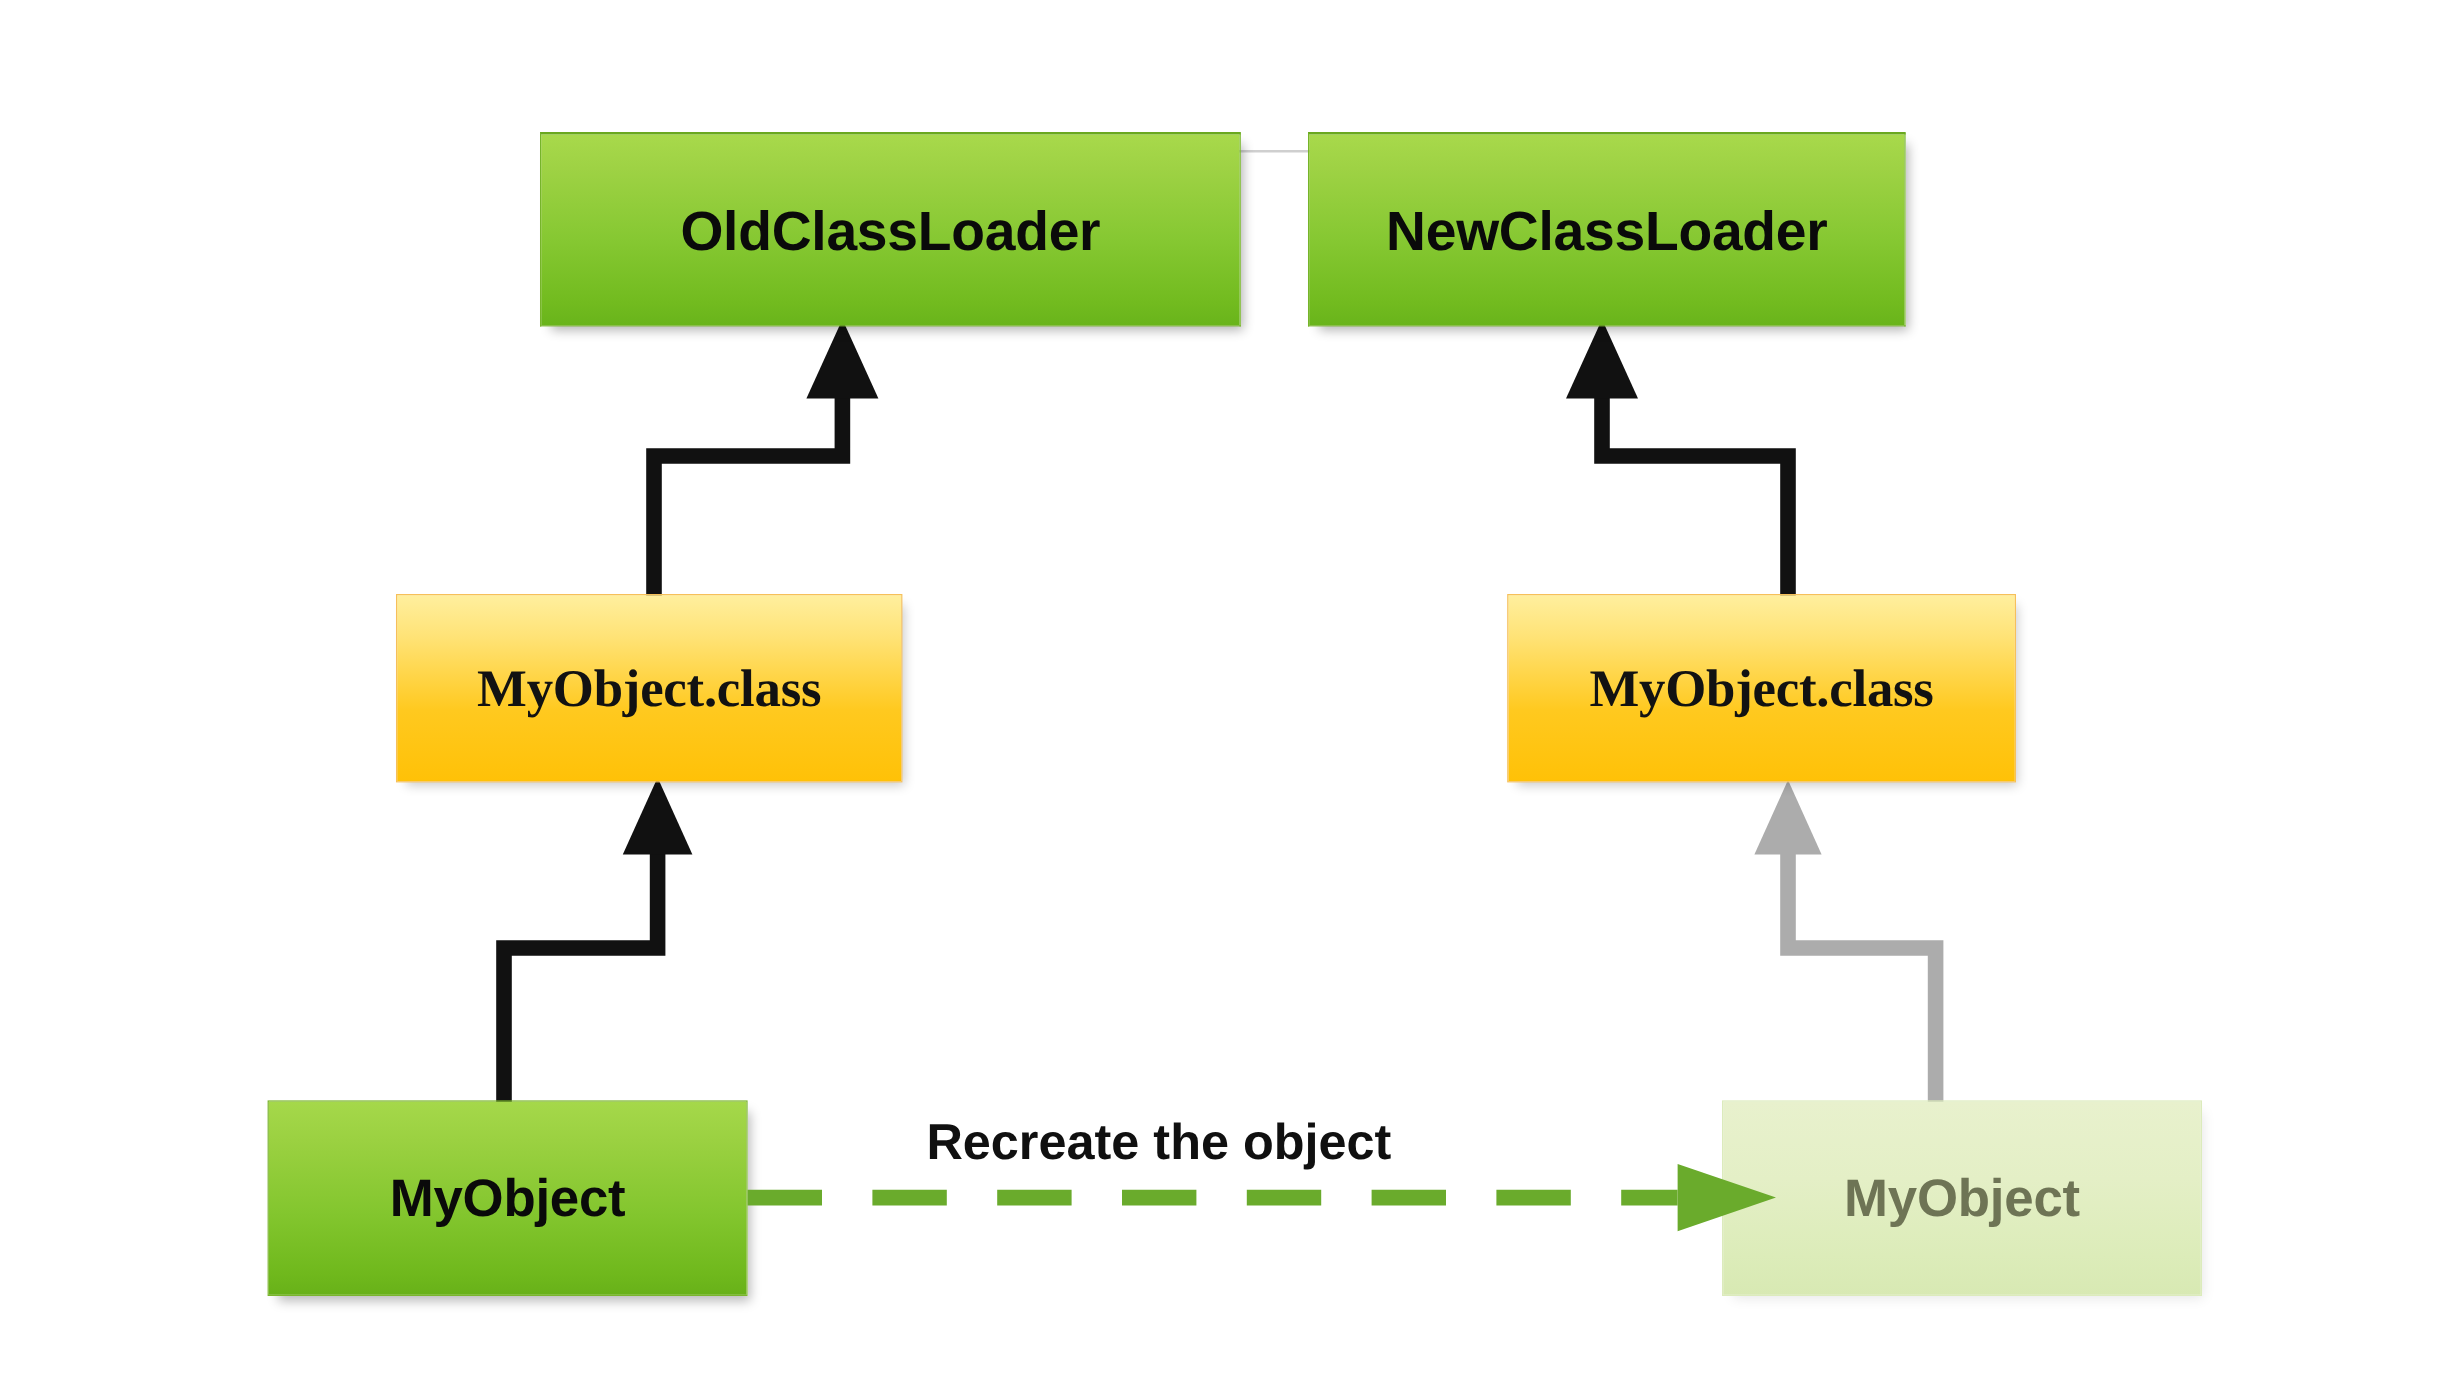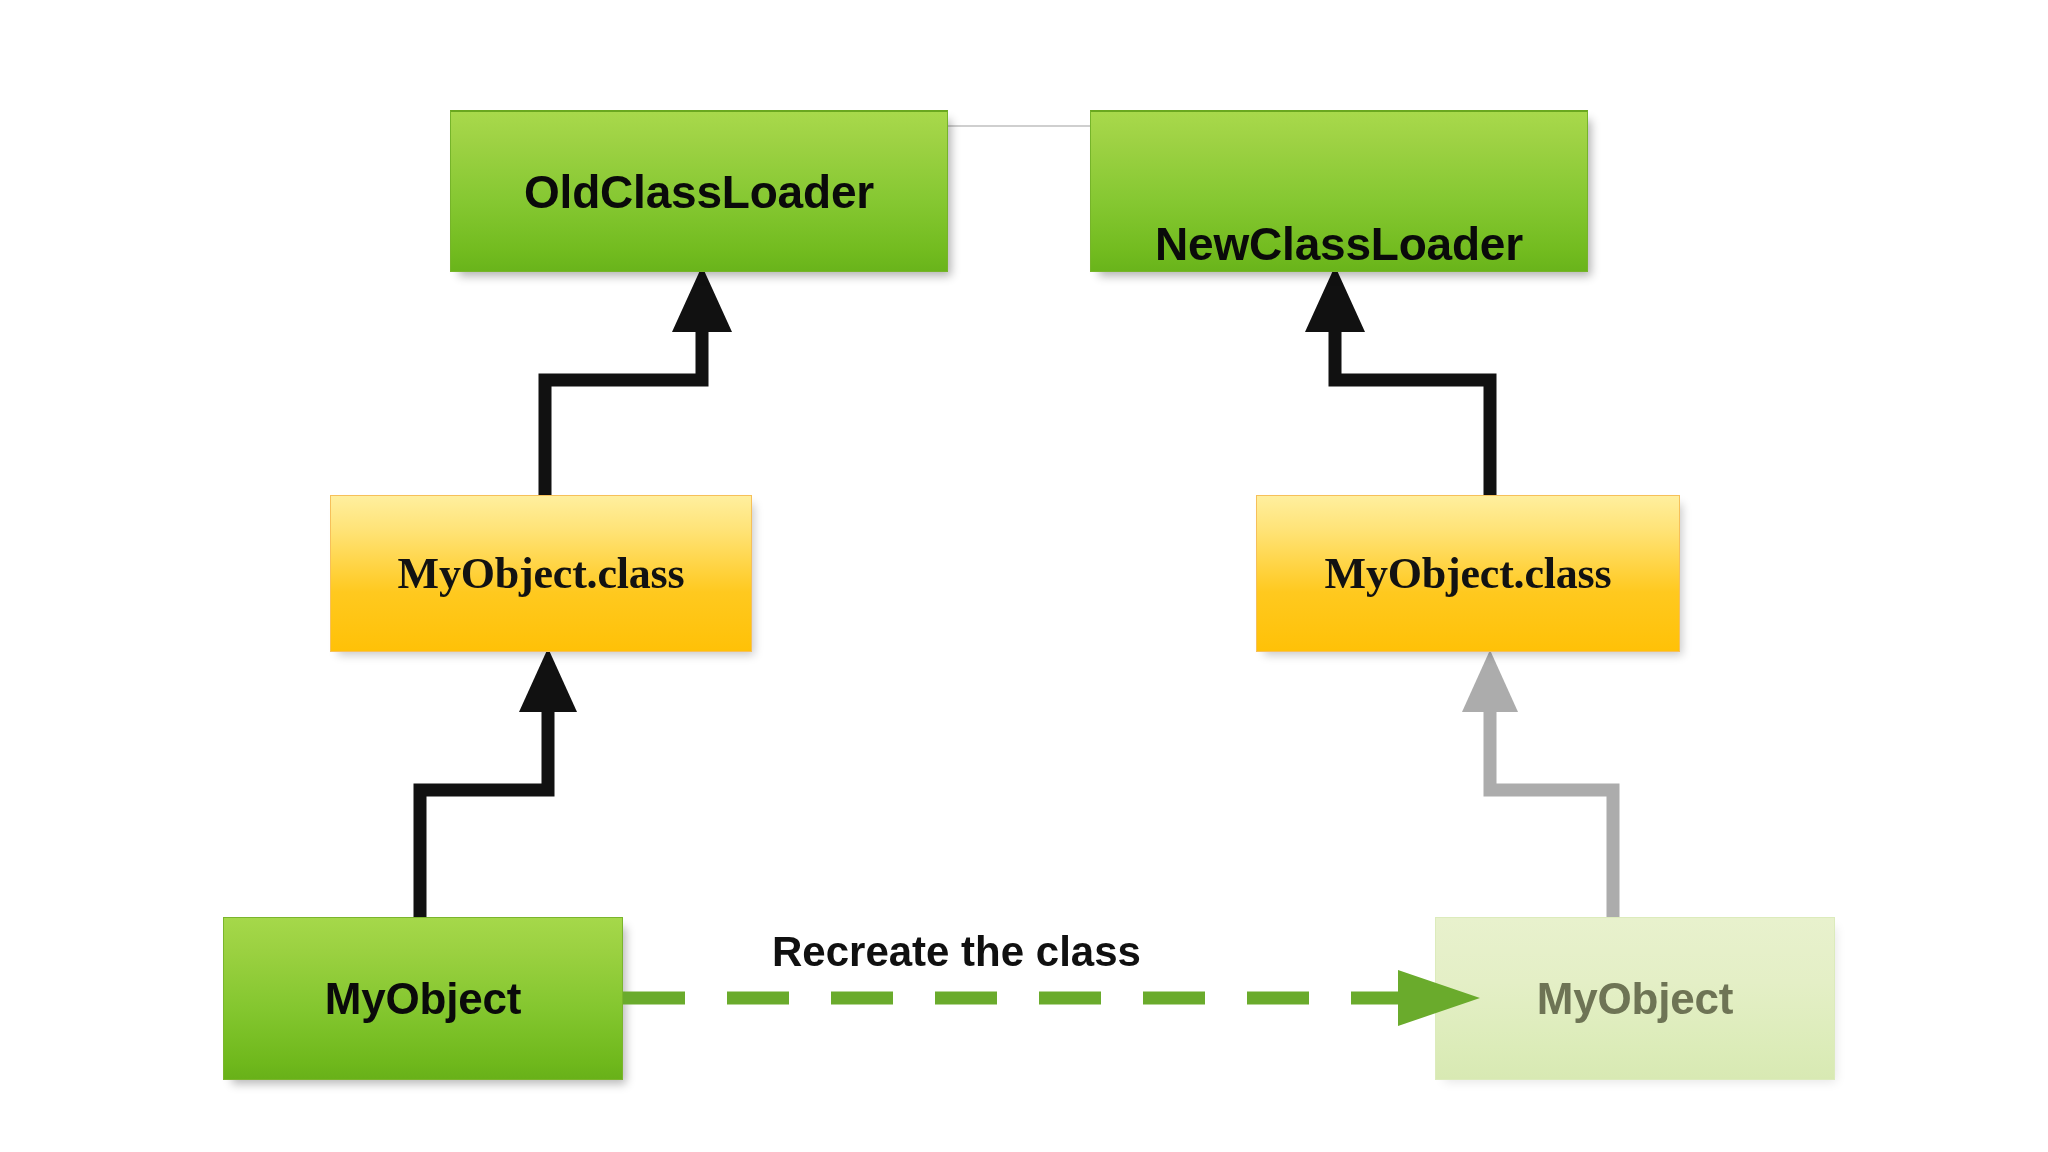--- a/index.html
+++ b/index.html
@@ -107,25 +107,25 @@
     <path d="M 545 498 L 545 380 L 702 380 L 702 310" fill="none" stroke="#111111" stroke-width="13" stroke-linejoin="miter"></path>
     <polygon points="702,266 732,332 672,332" fill="#111111"></polygon>
 
     <path d="M 1613 920 L 1613 790 L 1490 790 L 1490 692" fill="none" stroke="#acacac" stroke-width="13" stroke-linejoin="miter"></path>
     <polygon points="1490,650 1518,712 1462,712" fill="#acacac"></polygon>
 
     <path d="M 1490 498 L 1490 380 L 1335 380 L 1335 310" fill="none" stroke="#111111" stroke-width="13" stroke-linejoin="miter"></path>
     <polygon points="1335,266 1365,332 1305,332" fill="#111111"></polygon>
   </svg>
 
-  <div class="node green-loader" style="left:450px;top:110px;width:498px;height:162px;">
+  <div class="node green-loader" style="left:450px;top:110px;width:584px;height:162px;">
     <span>OldClassLoader</span>
   </div>
 
-  <div class="node green-loader" style="left:1090px;top:110px;width:498px;height:162px;align-items:flex-end;">
+  <div class="node green-loader" style="left:1090px;top:110px;width:498px;height:162px;">
     <span>NewClassLoader</span>
   </div>
 
   <div class="node yellow-class" style="left:330px;top:495px;width:422px;height:157px;">
     <span>MyObject.class</span>
   </div>
 
   <div class="node yellow-class" style="left:1256px;top:495px;width:424px;height:157px;">
     <span>MyObject.class</span>
   </div>
@@ -136,15 +136,15 @@
 
   <div class="node ghost-object" style="left:1435px;top:917px;width:400px;height:163px;">
     <span>MyObject</span>
   </div>
 
   <svg id="wires-top" viewBox="0 0 2048 1152" xmlns="http://www.w3.org/2000/svg">
     <line x1="623" y1="998" x2="1398" y2="998" stroke="#6aab2c" stroke-width="13" stroke-dasharray="62 42" stroke-linecap="butt"></line>
     <polygon points="1480,998 1398,970 1398,1026" fill="#6aab2c"></polygon>
   </svg>
 
-  <div class="caption" style="left:772px;top:928px;">Recreate the class</div>
+  <div class="caption" style="left:772px;top:928px;">Recreate the object</div>
 
 </div>
 
 </body></html>

